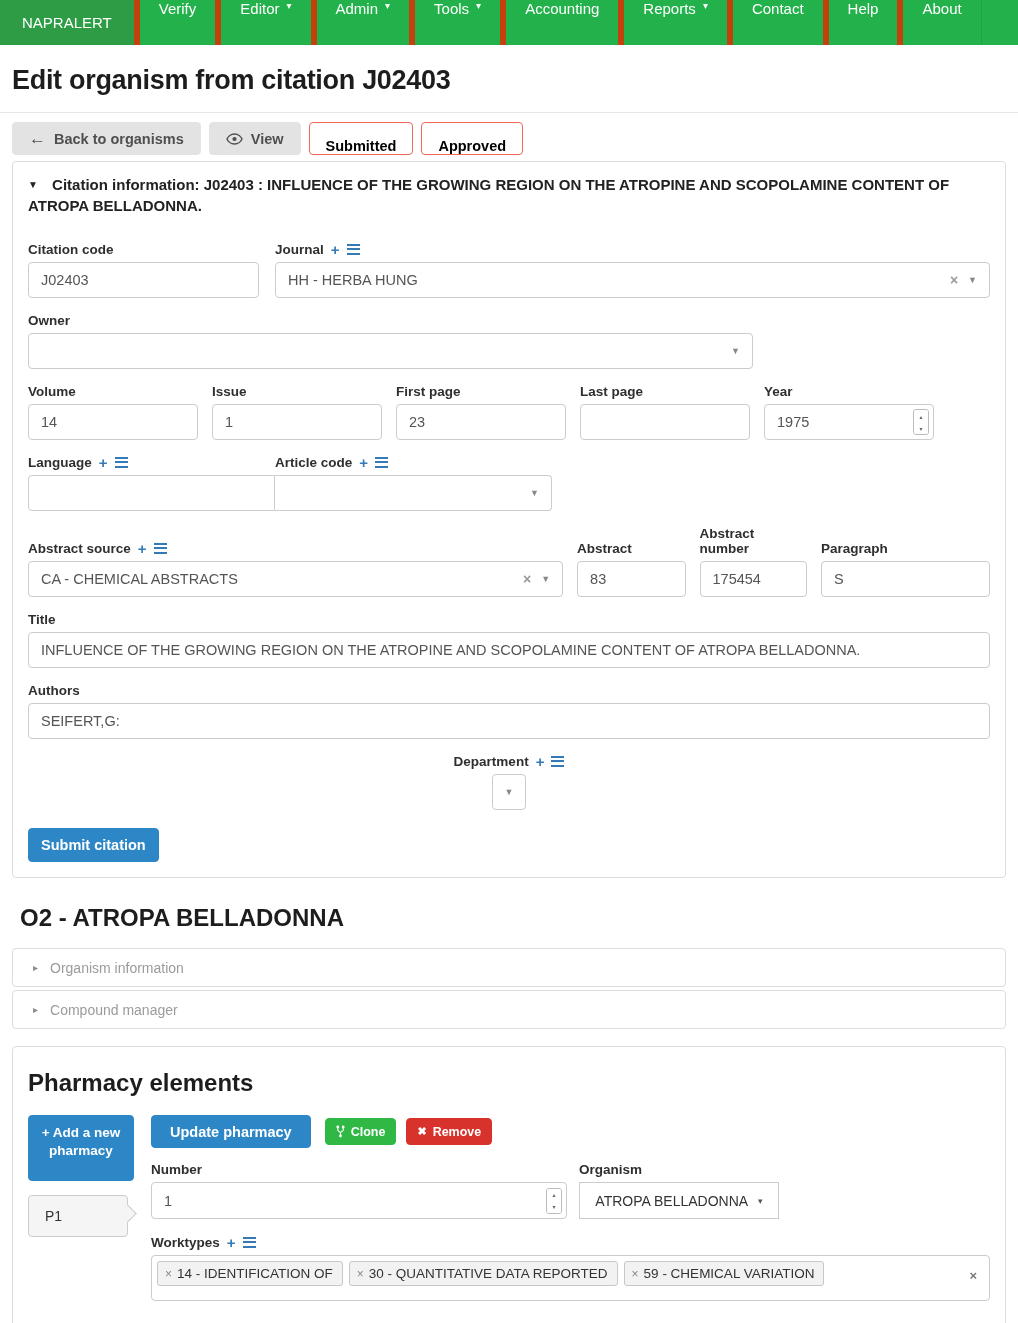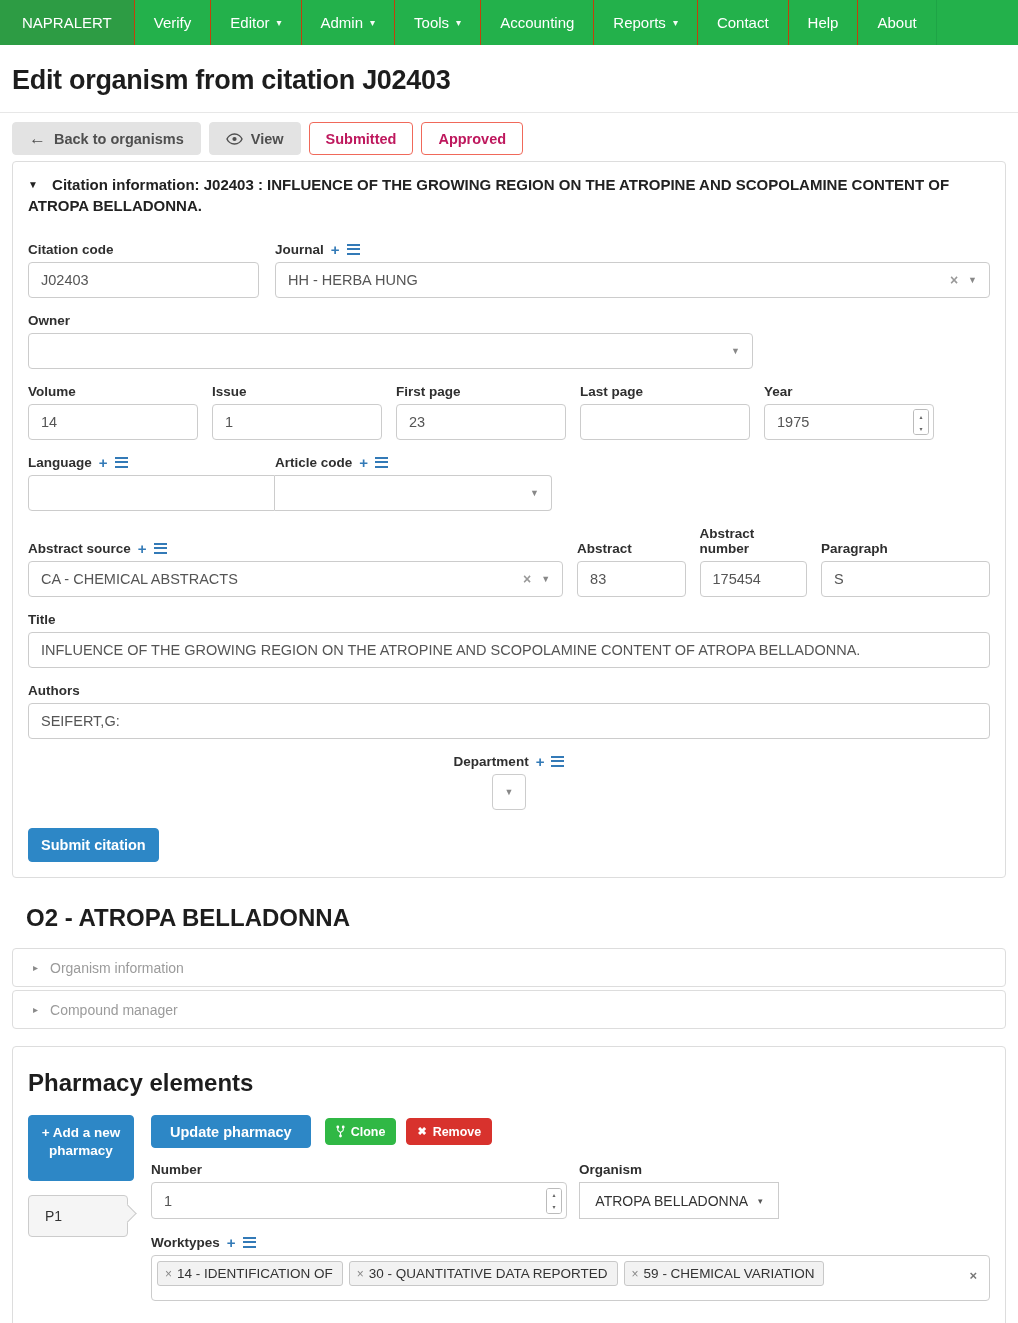--- a/index.html
+++ b/index.html
@@ -3,40 +3,40 @@
 <meta charset="utf-8">
 <style>
   * { box-sizing: border-box; margin: 0; padding: 0; }
   html, body { width: 1018px; height: 1323px; overflow: hidden; background:#fff;
     font-family: "Liberation Sans", sans-serif; color:#333; }
 
   
   .navbar { display:flex; height:45px; background:#23b14b; align-items:stretch; }
   .nav-brand { background:#2d9c44; color:#fff; font-size:15px; display:flex; align-items:center;
     padding:0 22px; cursor:pointer; }
-  .nav-item { color:#fff; font-size:15px; display:flex; align-items:center; gap:7px;
-    padding:8px 19px; border-left:1px solid #c2410c; cursor:pointer; }
+  .nav-item { color:#fff; font-size:15px; display:flex; align-items:flex-start; gap:7px;
+    padding:0 19px; border-left:6px solid #c2410c; cursor:pointer; }
   .nav-caret { font-size:10px; opacity:.95; }
   .nav-user { margin-left:auto; display:flex; align-items:center; padding:0 14px;
     color:#1d9c3f; font-size:11px; border-left:1px solid #1ea446; min-width:150px;
     justify-content:flex-end; }
 
   
   .page-header { padding:20px 12px 16px 12px; border-bottom:1px solid #e7e7e7; }
   .page-header h1 { font-size:27px; font-weight:bold; color:#1d1d1d; letter-spacing:-.3px; }
 
   .container { margin:0 12px; }
 
   
   .toolbar { display:flex; gap:8px; margin-top:9px; }
   .btn { display:inline-flex; align-items:center; justify-content:center; gap:8px;
     height:33px; padding:0 16px; border-radius:4px; font-size:14.5px; font-weight:bold;
     border:1px solid transparent; cursor:pointer; background:#fff; }
   .btn-gray { background:#e3e3e3; color:#4f4f4f; border-color:#e3e3e3; }
-  .btn-outline-coral { background:#fff; color:#be185d; border:1px solid #f0695a; }
+  .btn-outline-coral { background:#fff; color:#000000; border:1px solid #f0695a;align-items:flex-end; }
   .arrow-icon { font-size:17px; line-height:1; }
   .eye-icon svg { display:block; }
 
   
   .panel { border:1px solid #ddd; border-radius:4px; background:#fff; }
   .citation-panel { margin-top:6px; padding:12px 15px 15px 15px; }
   .cit-header { font-size:15px; font-weight:bold; color:#222; line-height:1.4;
     margin-bottom:26px; cursor:pointer; }
   .cit-header .caret { font-size:10px; margin-right:10px; position:relative; top:-2px; }
 
@@ -64,21 +64,21 @@
   .spinner { position:absolute; right:5px; top:50%; transform:translateY(-50%);
     width:16px; height:26px; border:1px solid #bbb; border-radius:3px; display:flex;
     flex-direction:column; overflow:hidden; }
   .spin-btn { flex:1; display:flex; align-items:center; justify-content:center;
     font-size:6px; color:#666; cursor:pointer; background:#fff; }
 
   .btn-primary { background:#2d87c6; color:#fff; border-color:#2d87c6; }
   .submit-citation { margin-top:18px; height:34px; padding:0 12px; }
 
   
-  .org-heading { font-size:24px; font-weight:bold; color:#1d1d1d; margin:26px 12px 16px 26px; }
+  .org-heading { font-size:24px; font-weight:bold; color:#1d1d1d; margin:26px 12px 16px 20px; }
   .collapse-panel { margin:0 12px 3px 12px; border:1px solid #ddd; border-radius:4px;
     height:39px; display:flex; align-items:center; padding:0 20px; cursor:pointer;
     color:#9b9b9b; font-size:14px; gap:12px; background:#fff; }
   .collapse-panel .caret-r { font-size:10px; color:#8a8a8a; }
 
   
   .pharmacy-panel { margin:17px 12px 0 12px; padding:14px 15px; min-height:296px; }
   .pharm-heading { font-size:24px; font-weight:bold; color:#1d1d1d; margin:8px 0 18px 0; }
   .pharm-body { display:flex; gap:17px; }
   .pharm-left { width:106px; flex:none; }

